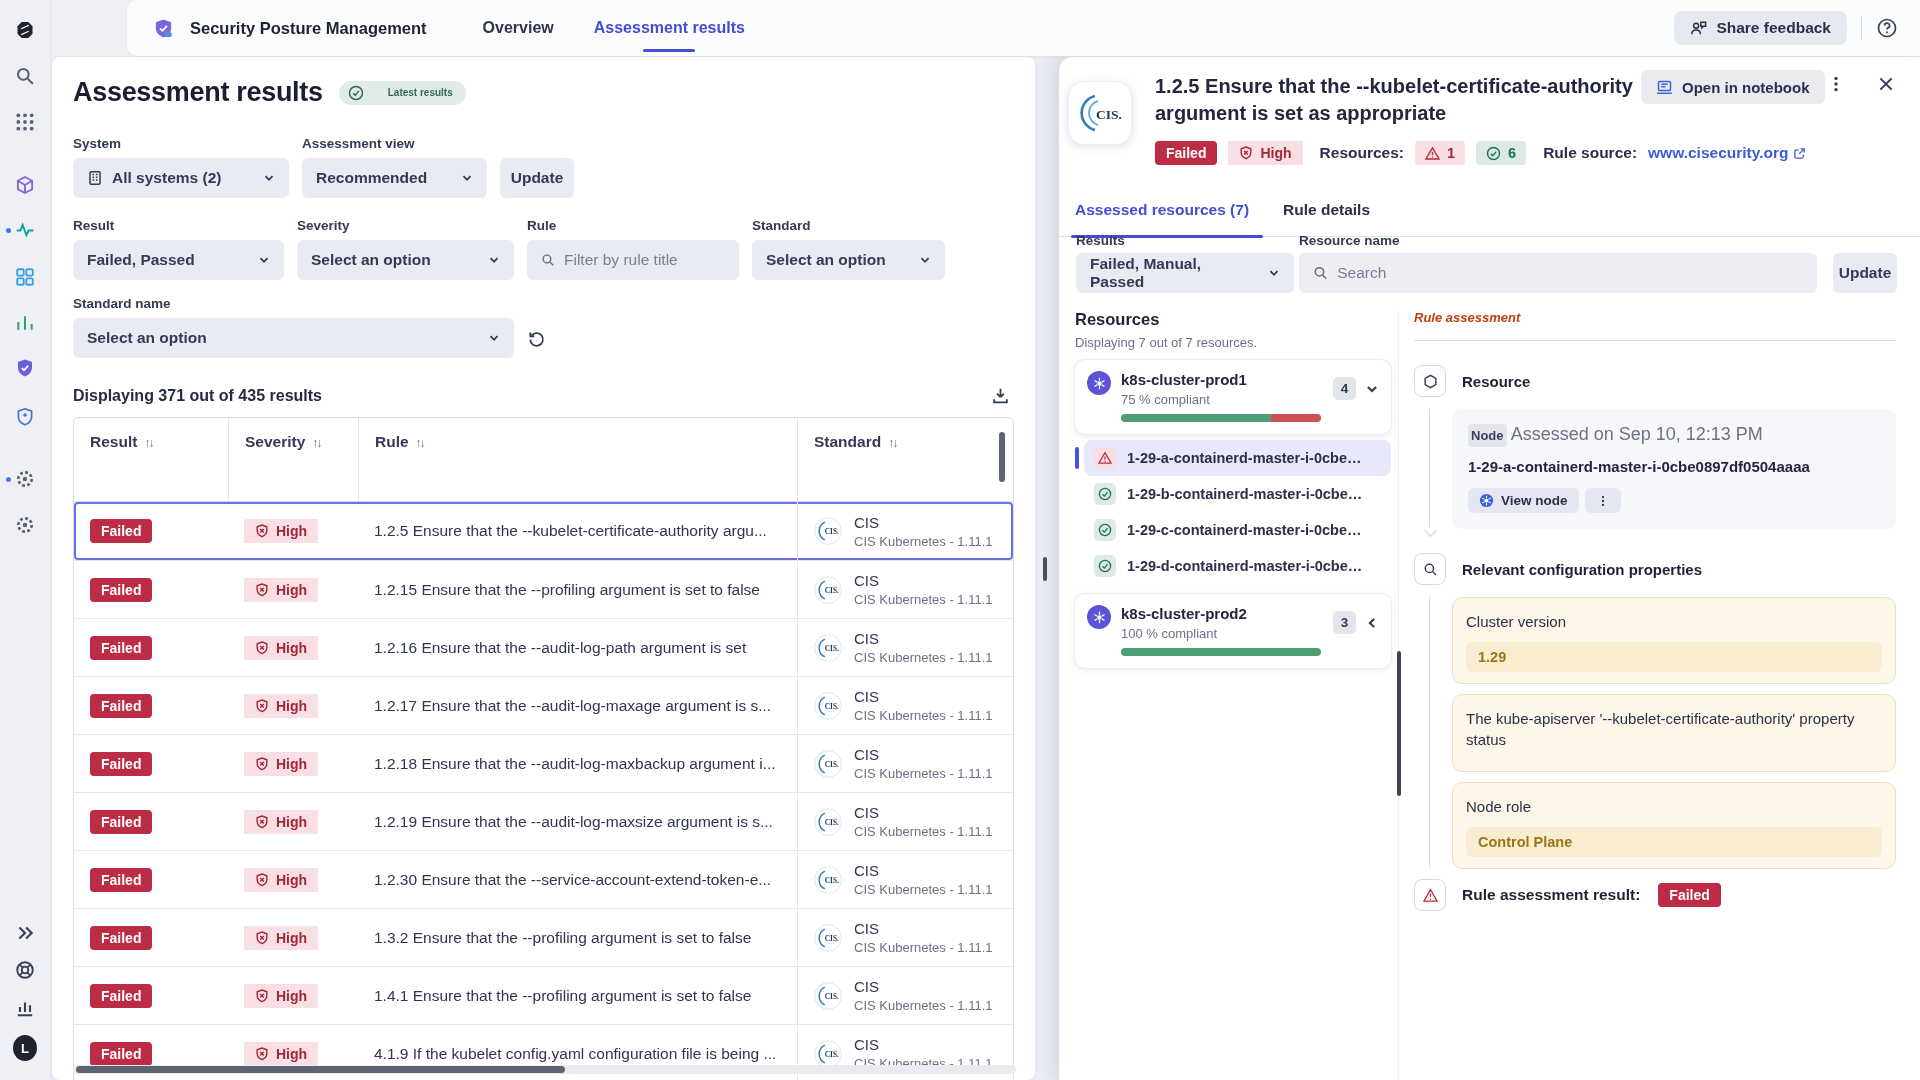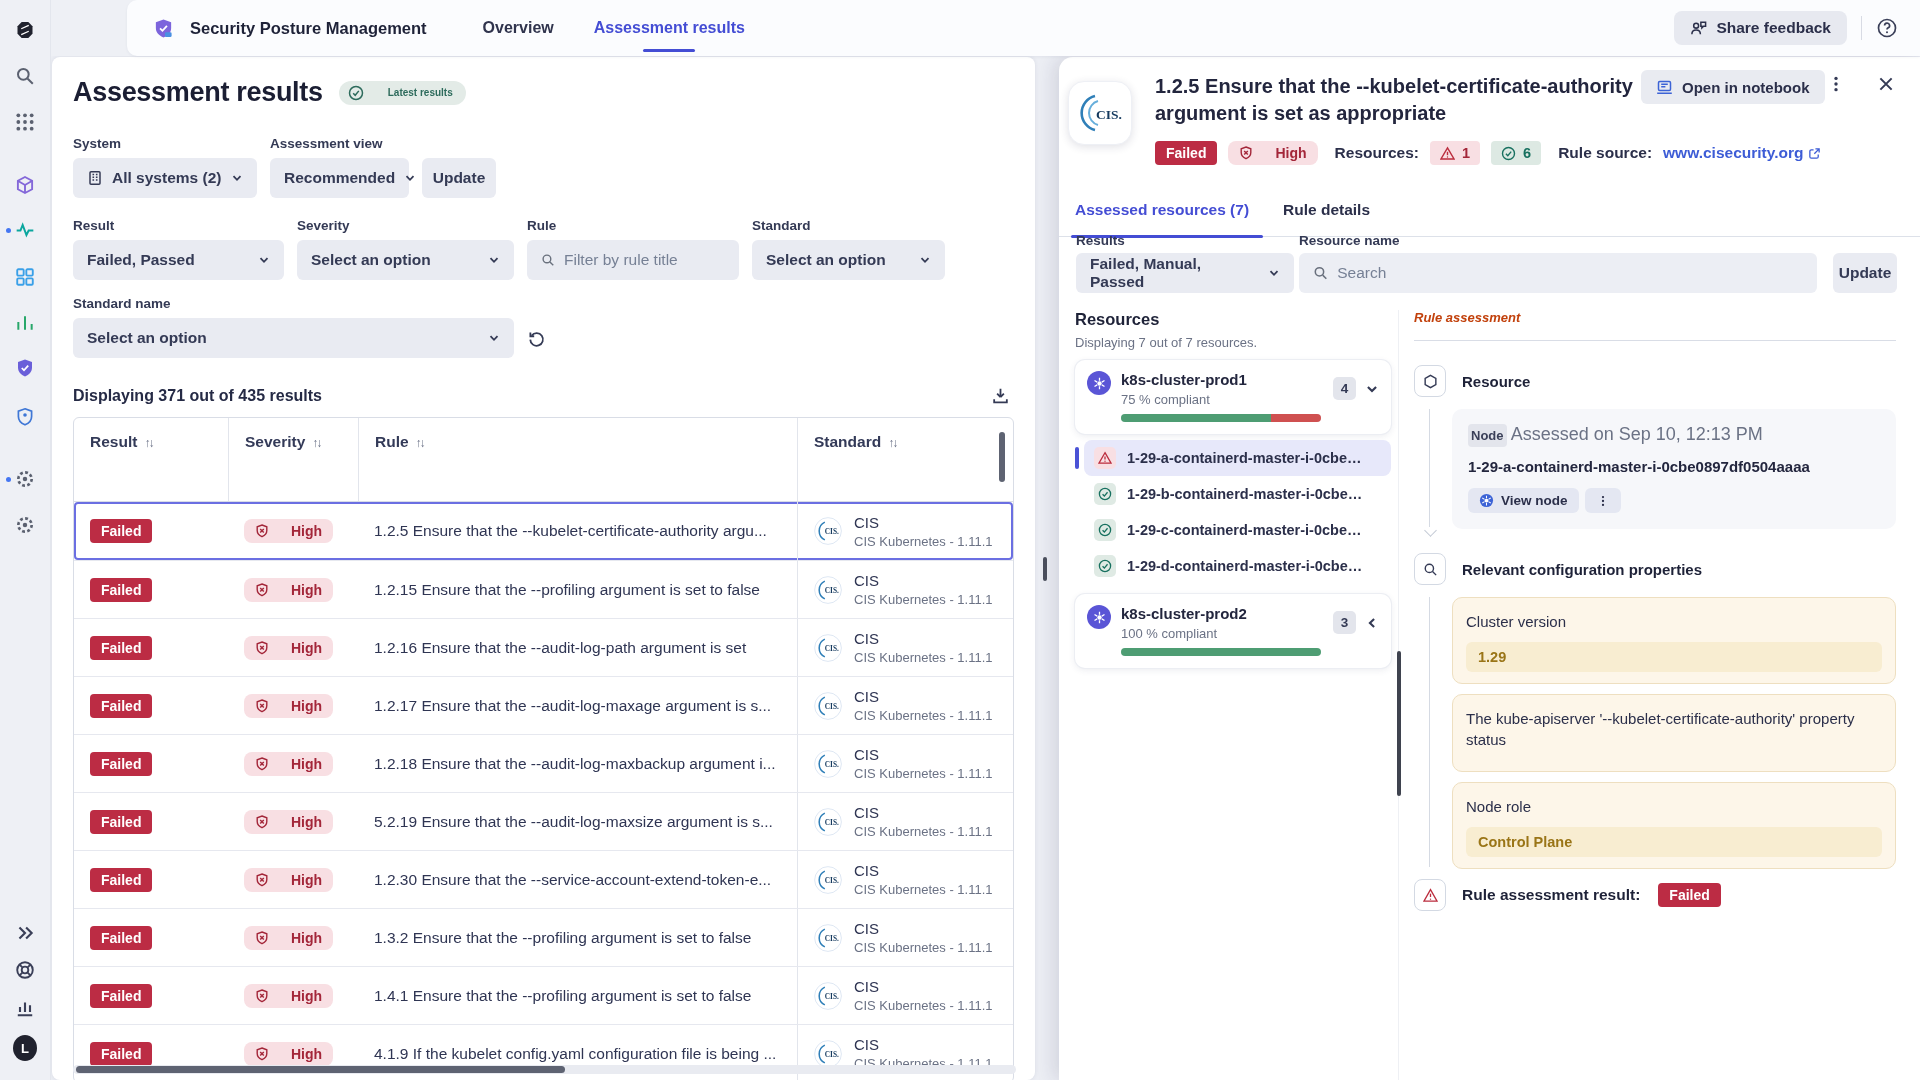--- a/index.html
+++ b/index.html
@@ -61,21 +61,21 @@
   .thead { display:grid; grid-template-columns:154px 130px 439px 1fr; height:84px; border-bottom:1px solid #d9dde6; }
   .th { padding:15px 16px 0 16px; font-size:15.5px; font-weight:bold; color:#333a58; display:flex; align-items:flex-start; gap:7px; cursor:pointer; }
   .th + .th, .tcell.std { border-left:1px solid #e2e5ec; }
   .sort { font-size:12px; letter-spacing:-2px; color:#6a7187; padding-top:3px; }
   .trow { display:grid; grid-template-columns:154px 130px 439px 1fr; height:58px; align-items:center; cursor:pointer; }
   .trow + .trow { border-top:1px solid #e6e8ef; }
   .trow.selected { box-shadow:inset 0 0 0 2px #6b6fe2; border-radius:4px; }
   .tcell { padding:0 16px; overflow:hidden; white-space:nowrap; height:100%; display:flex; align-items:center; }
   .rule-text { font-size:15.5px; color:#2f3553; }
   .badge-failed { background:#bc2c44; color:#fff; font-size:14px; font-weight:bold; padding:4px 11px; border-radius:4px; }
-  .badge-high { background:#f8dfe3; color:#a32639; display:inline-flex; align-items:center; gap:22px; font-size:14px; font-weight:bold; padding:4px 11px; border-radius:8px; }
+  .badge-high { background:#f8dfe3; color:#a32639; display:inline-flex; align-items:center; gap:7px; font-size:14px; font-weight:bold; padding:4px 11px; border-radius:0; }
   .badge-high svg { color:#a32639; }
   .std-cell { display:flex; align-items:center; gap:12px; }
   .std-name { font-size:15px; color:#2f3553; }
   .std-sub { font-size:13px; color:#6b7285; margin-top:3px; }
   .vscroll { position:absolute; right:8px; top:14px; width:6px; height:50px; border-radius:3px; background:#5e6372; }
   .hscroll-track { position:absolute; left:21px; right:19px; bottom:6px; height:9px; border-radius:5px; background:#e9ebf1; }
   .hscroll-thumb { position:absolute; left:3px; top:1px; width:489px; height:7px; border-radius:4px; background:#5e6372; cursor:grab; }
 
   .divider-handle { position:absolute; left:1043px; top:557px; width:4px; height:24px; border-radius:2px; background:#4a4e5c; cursor:col-resize; z-index:7; }
 
@@ -293,36 +293,36 @@
             <circle cx="8" cy="8" r="6.5"></circle>
             <path d="M5.2 8.2l2 2.1 3.6-4.4"></path>
           </svg>
         <span>Latest results</span>
       </span>
     </div>
 
     <div class="frow row1">
       <div class="fgroup">
         <span class="flabel">System</span>
-        <span class="ctl" style="width:184px">
+        <span class="ctl" style="width:216px">
           <svg viewBox="0 0 16 16" width="16" height="16" fill="none" stroke="#343a55" stroke-width="1.5">
               <rect x="3" y="1.8" width="10" height="12.4" rx="1"></rect>
               <path d="M5.5 4.5h1.6M8.9 4.5h1.6M5.5 7.3h1.6M8.9 7.3h1.6M5.5 10.1h1.6M8.9 10.1h1.6"></path>
             </svg>
           <span>All systems (2)</span>
           <span class="chev">
               <svg viewBox="0 0 12 12" width="12" height="12" fill="none" stroke="currentColor" stroke-width="1.8">
                 <path d="M2.5 4.2L6 7.8l3.5-3.6"></path>
               </svg>
             </span>
         </span>
       </div>
       <div class="fgroup">
         <span class="flabel">Assessment view</span>
-        <span class="ctl" style="width:139px">
+        <span class="ctl" style="width:185px">
           <span>Recommended</span>
           <span class="chev">
               <svg viewBox="0 0 12 12" width="12" height="12" fill="none" stroke="currentColor" stroke-width="1.8">
                 <path d="M2.5 4.2L6 7.8l3.5-3.6"></path>
               </svg>
             </span>
         </span>
       </div>
       <span class="ctl" style="width:74px;justify-content:center">Update</span>
     </div>
@@ -584,21 +584,21 @@
     <span class="tcell">
               <span class="badge-high">
       <svg viewBox="0 0 14 14" width="14" height="14" fill="none" stroke="currentColor" stroke-width="1.4">
                   <path d="M7 1l4.8 1.8v3.7c0 3-2 5-4.8 6.2-2.8-1.2-4.8-3.2-4.8-6.2V2.8z"></path>
                   <path d="M5.2 4.9l3.6 3.6M8.8 4.9L5.2 8.5"></path>
                 </svg>
       <span>High</span>
     </span>
             </span>
     <span class="tcell">
-              <span class="rule-text">5.2.19 Ensure that the --audit-log-maxsize argument is s...</span>
+              <span class="rule-text">1.2.19 Ensure that the --audit-log-maxsize argument is s...</span>
             </span>
     <span class="tcell std">
               <span class="std-cell">
       <svg viewBox="0 0 44 44" width="28" height="28" style="flex:0 0 auto">
                   <circle cx="22" cy="22" r="21" fill="#fff" stroke="#dce6f2" stroke-width="1.5"></circle>
                   <path d="M17 8 A 15.5 15.5 0 0 0 17 36" stroke="#2f7fb8" fill="none" stroke-width="2.4"></path>
                   <text x="17" y="27" font-size="11.5" font-weight="bold" fill="#14395e" font-family="Liberation Serif, serif">CIS.</text>
                 </svg>
       <span>
                   <div class="std-name">CIS</div>

